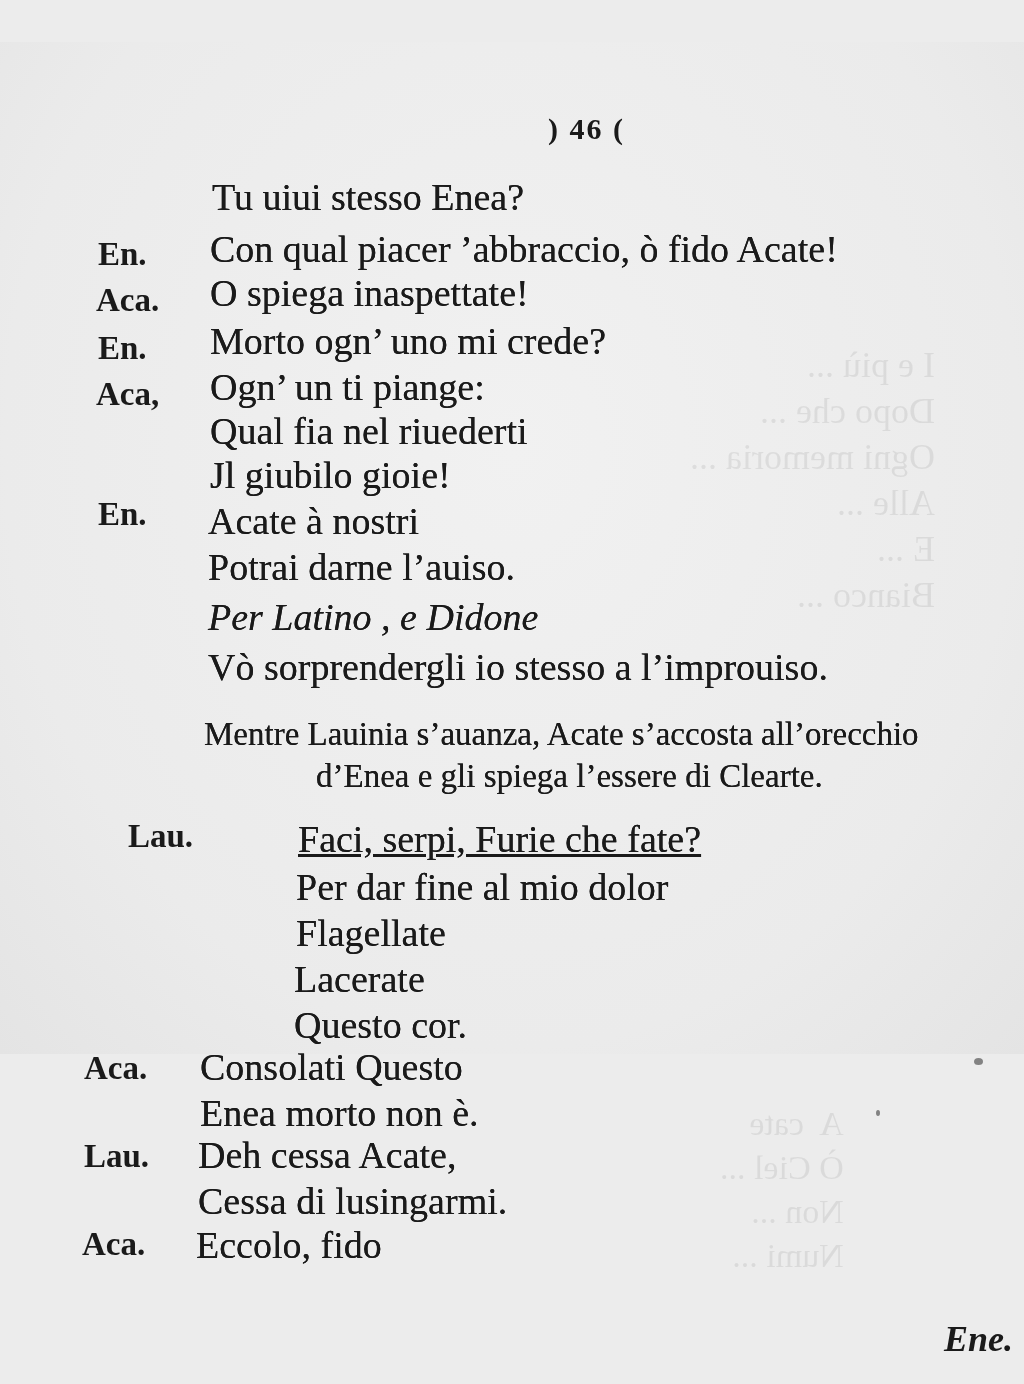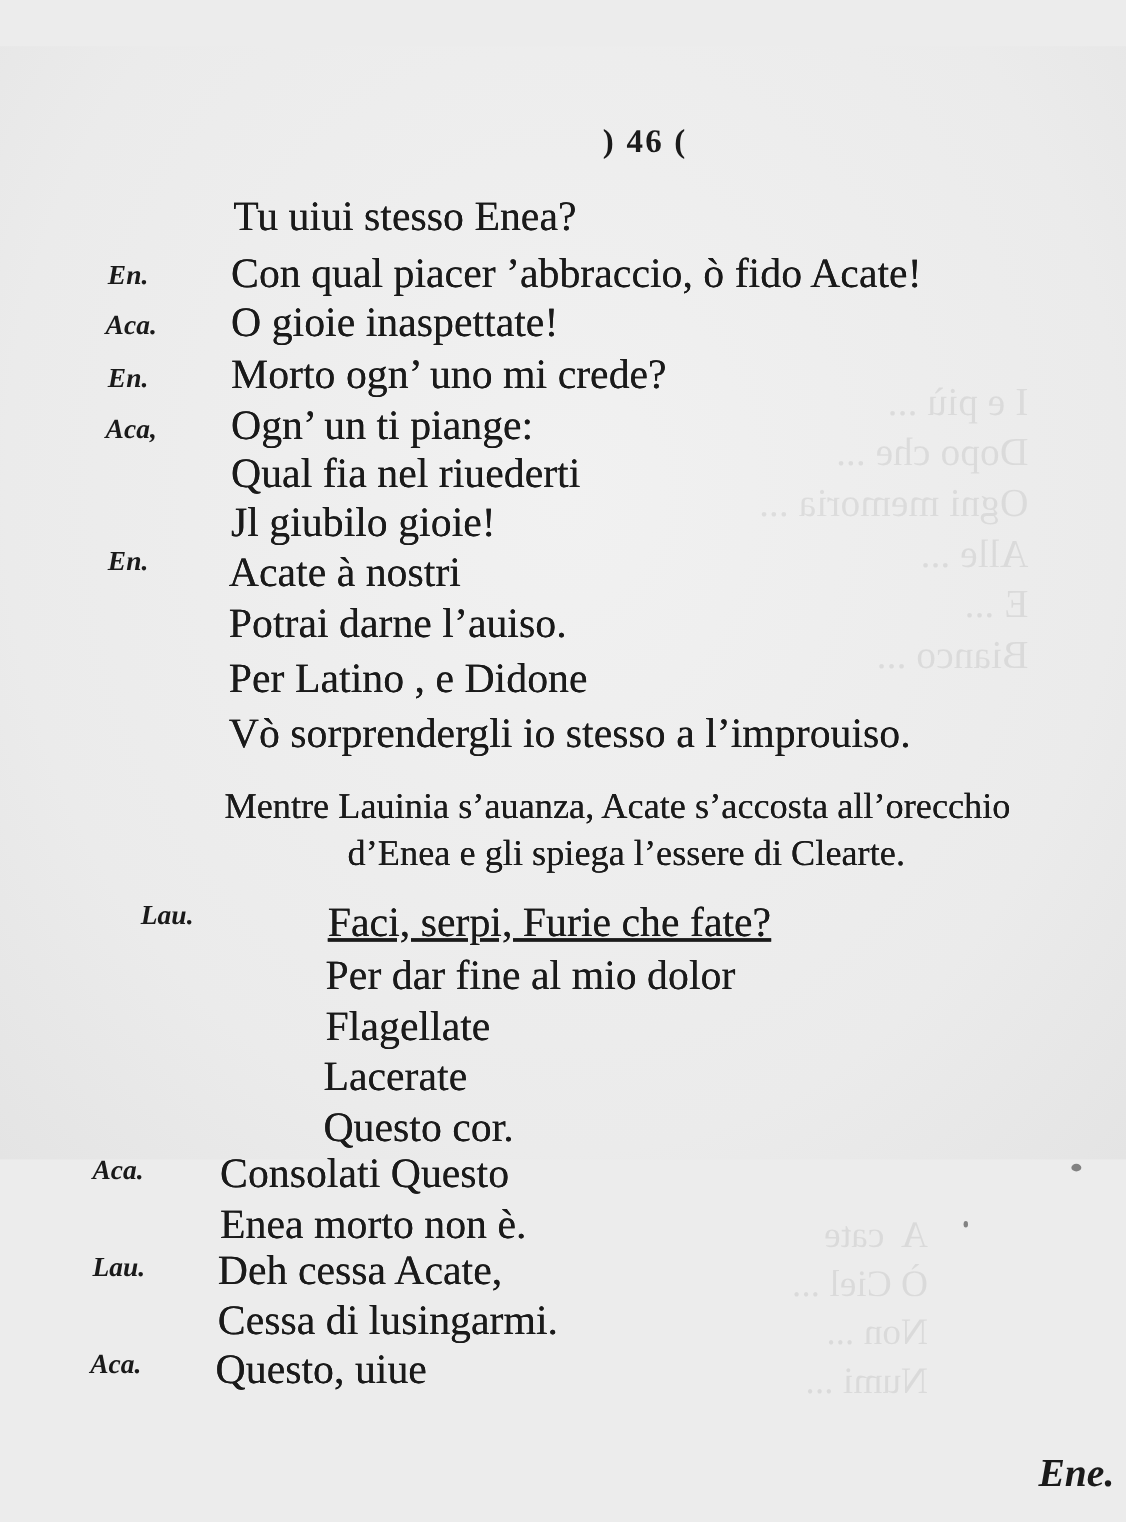--- a/index.html
+++ b/index.html
@@ -42,22 +42,21 @@
     }
     .line {
       position: absolute;
       font-size: 38px;
       white-space: nowrap;
       line-height: 1;
       text-shadow: 0 0 0.6px #1a1a1a;
     }
     .speaker {
       position: absolute;
-      font-size: 25px;
-      font-style: italic;
+      font-size: 33px;
       font-weight: bold;
       white-space: nowrap;
       line-height: 1;
     }
     .stage {
       position: absolute;
       font-size: 33px;
       white-space: nowrap;
       line-height: 1;
       text-shadow: 0 0 0.4px #1a1a1a;
@@ -95,36 +94,36 @@
 
   <div class="page-number">) 46 (</div>
 
   <div>
     <div class="line" style="left:212px; top:136px;">Tu uiui stesso Enea?</div>
 
     <div class="speaker" style="left:98px; top:196px;">En.</div>
     <div class="line" style="left:210px; top:188px;">Con qual piacer ’abbraccio, ò fido Acate!</div>
 
     <div class="speaker" style="left:96px; top:242px;">Aca.</div>
-    <div class="line" style="left:210px; top:232px;">O gioie inaspettate!</div>
+    <div class="line" style="left:210px; top:232px;">O spiega inaspettate!</div>
 
     <div class="speaker" style="left:98px; top:290px;">En.</div>
     <div class="line" style="left:210px; top:280px;">Morto ogn’ uno mi crede?</div>
 
     <div class="speaker" style="left:96px; top:336px;">Aca,</div>
     <div class="line" style="left:210px; top:326px;">Ogn’ un ti piange:</div>
 
     <div class="line" style="left:210px; top:370px;">Qual fia nel riuederti</div>
     <div class="line" style="left:210px; top:414px;">Jl giubilo gioie!</div>
 
     <div class="speaker" style="left:98px; top:456px;">En.</div>
     <div class="line" style="left:208px; top:460px;">Acate à nostri</div>
 
     <div class="line" style="left:208px; top:506px;font-family:Liberation Serif, serif;">Potrai darne l’auiso.</div>
-    <div class="line" style="left:208px; top:556px;">Per Latino , e Didone</div>
+    <div class="line" style="left:208px; top:556px;font-style:italic;">Per Latino , e Didone</div>
     <div class="line" style="left:208px; top:606px;">Vò sorprendergli io stesso a l’improuiso.</div>
   </div>
 
   <div>
     <div class="stage" style="left:204px; top:676px;">Mentre Lauinia s’auanza, Acate s’accosta all’orecchio</div>
     <div class="stage" style="left:316px; top:718px;">d’Enea e gli spiega l’essere di Clearte.</div>
   </div>
 
   <div>
     <div class="speaker" style="left:128px; top:778px;">Lau.</div>
@@ -140,20 +139,20 @@
     <div class="line" style="left:200px; top:1006px;">Consolati Questo</div>
 
     <div class="line" style="left:200px; top:1052px;">Enea morto non è.</div>
 
     <div class="speaker" style="left:84px; top:1098px;">Lau.</div>
     <div class="line" style="left:198px; top:1094px;">Deh cessa Acate,</div>
 
     <div class="line" style="left:198px; top:1140px;">Cessa di lusingarmi.</div>
 
     <div class="speaker" style="left:82px; top:1186px;">Aca.</div>
-    <div class="line" style="left:196px; top:1184px;">Questo, uiue</div>
+    <div class="line" style="left:196px; top:1184px;">Eccolo, fido</div>
   </div>
 
   <div class="speck" style="left:974px; top:1016px; width:9px; height:7px;"></div>
   <div class="speck" style="left:876px; top:1068px; width:4px; height:6px;"></div>
 
   <div class="catchword">Ene.</div>
 </div>
 
 </body></html>

